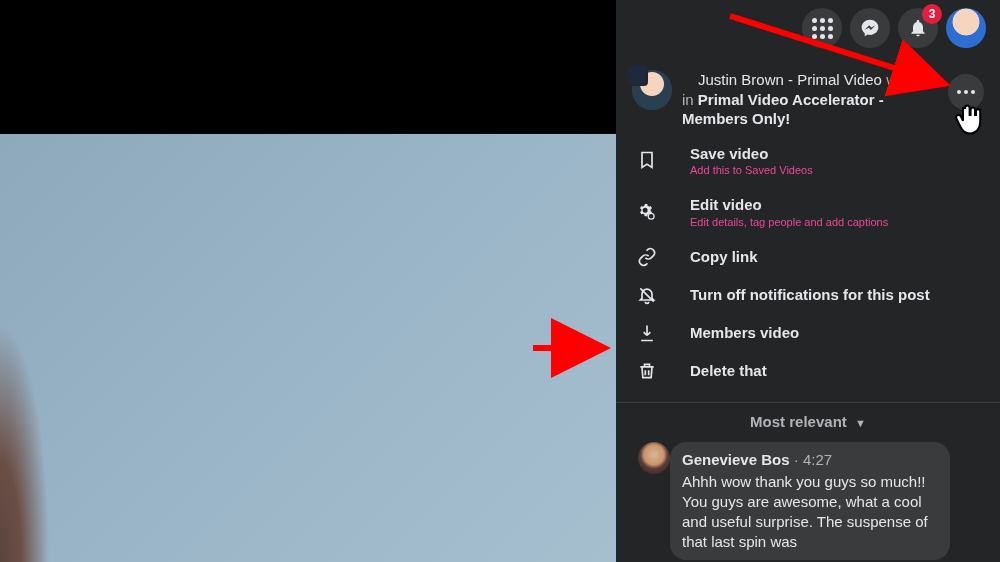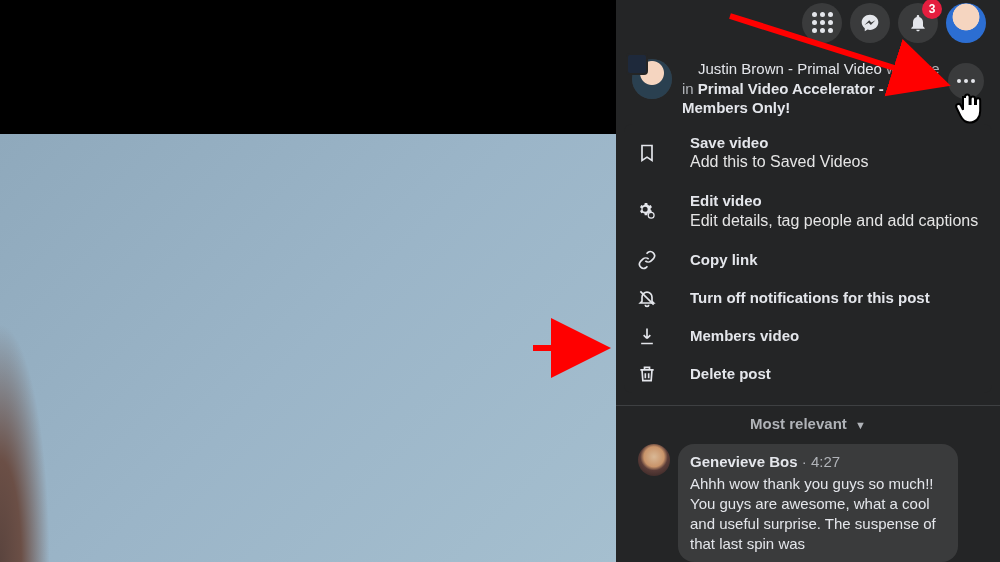--- a/index.html
+++ b/index.html
@@ -150,36 +150,36 @@
     padding:9px 12px;
     cursor:pointer;
     border-radius:6px;
   }
   .menu-icon {
     width:22px; display:flex; justify-content:center; align-items:center;
     color:#e4e6eb;
   }
   .menu-text { font-size:15px; line-height:1.3; }
   .menu-text .title { font-weight:600; color:#e4e6eb; }
-  .menu-text .desc { color:#e5e5e5; font-size:16px; }
+  .menu-text .desc { color:#ec4899; font-size:11px; }
   
   .divider { height:1px; background:#3e4042; margin:0; }
   
   .relevance {
     text-align:center;
     color:#b0b3b8;
     font-size:15px;
     font-weight:600;
     padding:10px 20px 6px 20px;
     cursor:pointer;
   }
   .relevance .chev { font-size:11px; margin-left:4px; }
   
   .comment {
-    display:flex; gap:8px;
+    display:flex; 
     padding:6px 16px 0 22px;
   }
   .comment-avatar {
     width:32px; height:32px; border-radius:50%;
     background: radial-gradient(circle at 50% 40%, #d9b896 0%, #c9946a 40%, #5a3c38 55%, #2b1f1f 100%);
     flex-shrink:0;
   }
   .comment-bubble {
     background:#3a3b3c;
     border-radius:16px;
@@ -320,21 +320,21 @@
           <div class="title">Members video</div>
         </div>
       </div>
       <div class="menu-item">
         <div class="menu-icon">
           <svg width="20" height="20" viewBox="0 0 24 24" fill="none" stroke="#e4e6eb" stroke-width="2">
               <path d="M4 7h16M9 7V4h6v3M6 7l1 13h10l1-13M10 11v6M14 11v6"></path>
             </svg>
         </div>
         <div class="menu-text">
-          <div class="title">Delete post</div>
+          <div class="title">Delete that</div>
         </div>
       </div>
     </div>
 
     <div class="divider"></div>
 
     <div class="relevance">
       <span>Most relevant</span>
       <span class="chev">▼</span>
     </div>

